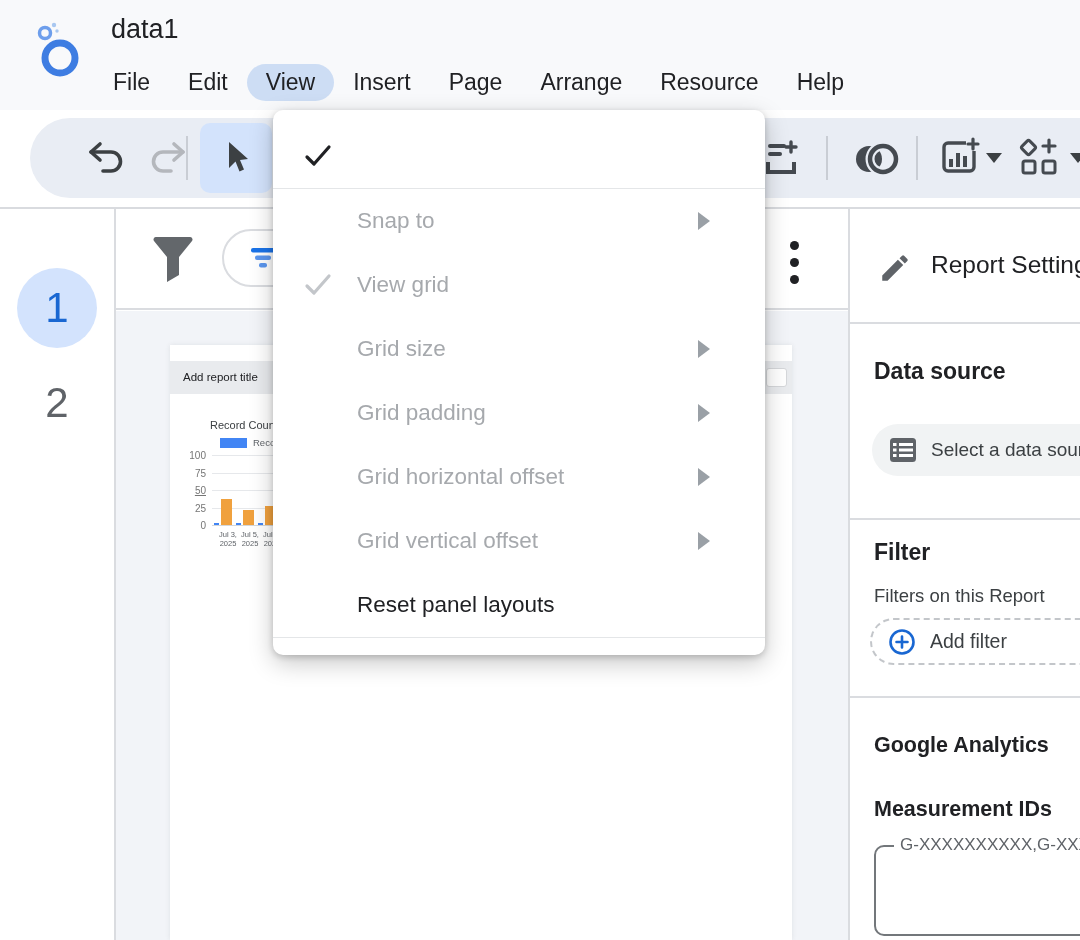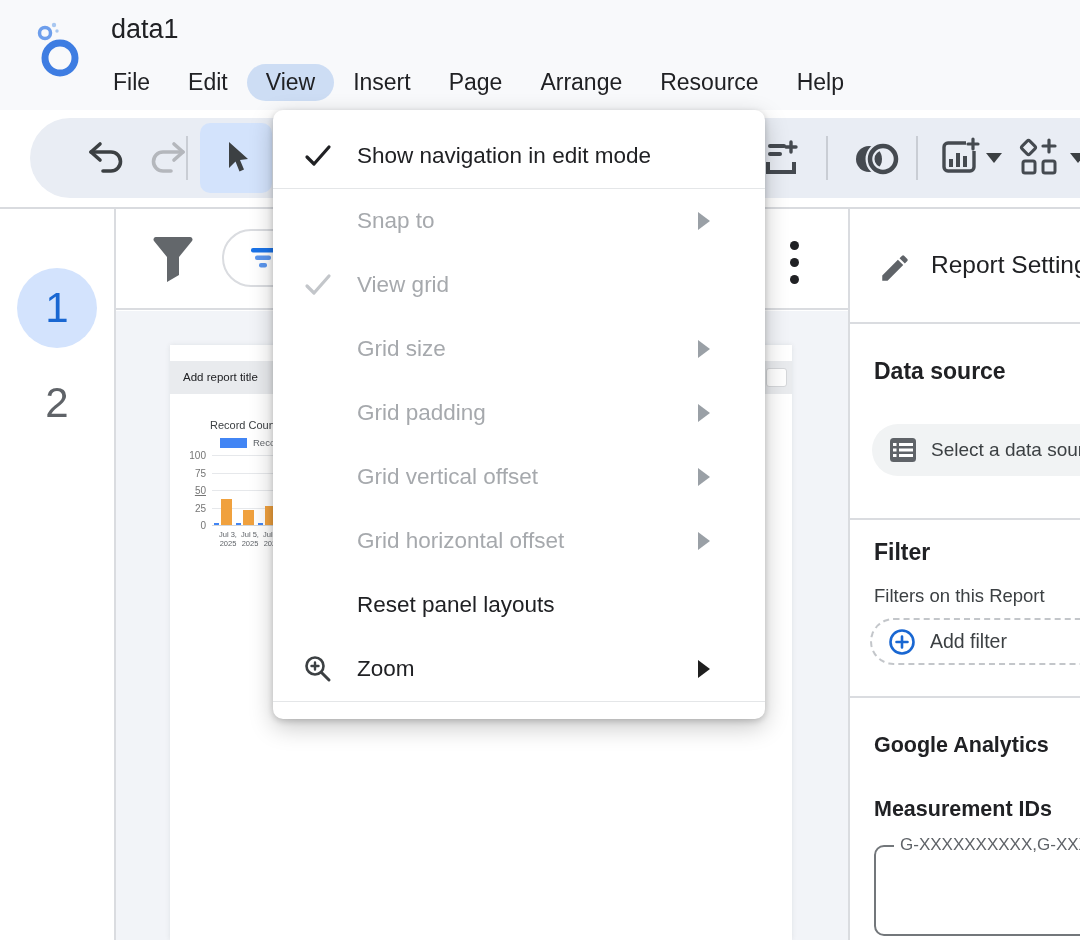--- a/index.html
+++ b/index.html
@@ -251,21 +251,20 @@
     </div>
   </div>
 
   <div class="abs dropdown" id="view-menu">
       <div class="dd-item">
         <div class="dd-check">
           <svg width="30" height="26" viewBox="0 0 30 26">
             <path d="M4 14 L11 21 L26 4" fill="none" stroke="#202124" stroke-width="3.2" stroke-linecap="round" stroke-linejoin="round"></path>
           </svg>
         </div>
-        <span class="dd-label">Show navigation in edit mode</span>
       </div>
       <div class="dd-divider"></div>
       <div class="dd-item disabled">
         <div class="dd-check"></div>
         <span class="dd-label">Snap to</span>
         <span class="dd-arrow"></span>
       </div>
       <div class="dd-item disabled">
         <div class="dd-check">
           <svg width="30" height="26" viewBox="0 0 30 26">
@@ -279,39 +278,28 @@
         <span class="dd-label">Grid size</span>
         <span class="dd-arrow"></span>
       </div>
       <div class="dd-item disabled">
         <div class="dd-check"></div>
         <span class="dd-label">Grid padding</span>
         <span class="dd-arrow"></span>
       </div>
       <div class="dd-item disabled">
         <div class="dd-check"></div>
+        <span class="dd-label">Grid horizontal offset</span>
+        <span class="dd-arrow"></span>
+      </div>
+      <div class="dd-item disabled">
+        <div class="dd-check"></div>
         <span class="dd-label">Grid vertical offset</span>
         <span class="dd-arrow"></span>
       </div>
-      <div class="dd-item disabled">
-        <div class="dd-check"></div>
-        <span class="dd-label">Grid horizontal offset</span>
-        <span class="dd-arrow"></span>
-      </div>
       <div class="dd-item">
         <div class="dd-check"></div>
         <span class="dd-label">Reset panel layouts</span>
       </div>
-      <div class="dd-item">
-        <div class="dd-check">
-          <svg width="30" height="30" viewBox="0 0 30 30">
-            <circle cx="12" cy="12" r="8.5" fill="none" stroke="#3c4043" stroke-width="2.6"></circle>
-            <path d="M12 8.5 v7 M8.5 12 h7" stroke="#3c4043" stroke-width="2.4" stroke-linecap="round"></path>
-            <path d="M18.5 18.5 L26 26" stroke="#3c4043" stroke-width="3" stroke-linecap="round"></path>
-          </svg>
-        </div>
-        <span class="dd-label">Zoom</span>
-        <span class="dd-arrow"></span>
-      </div>
       <div class="dd-divider"></div>
     </div>
 
 </div>
 
 </body></html>

